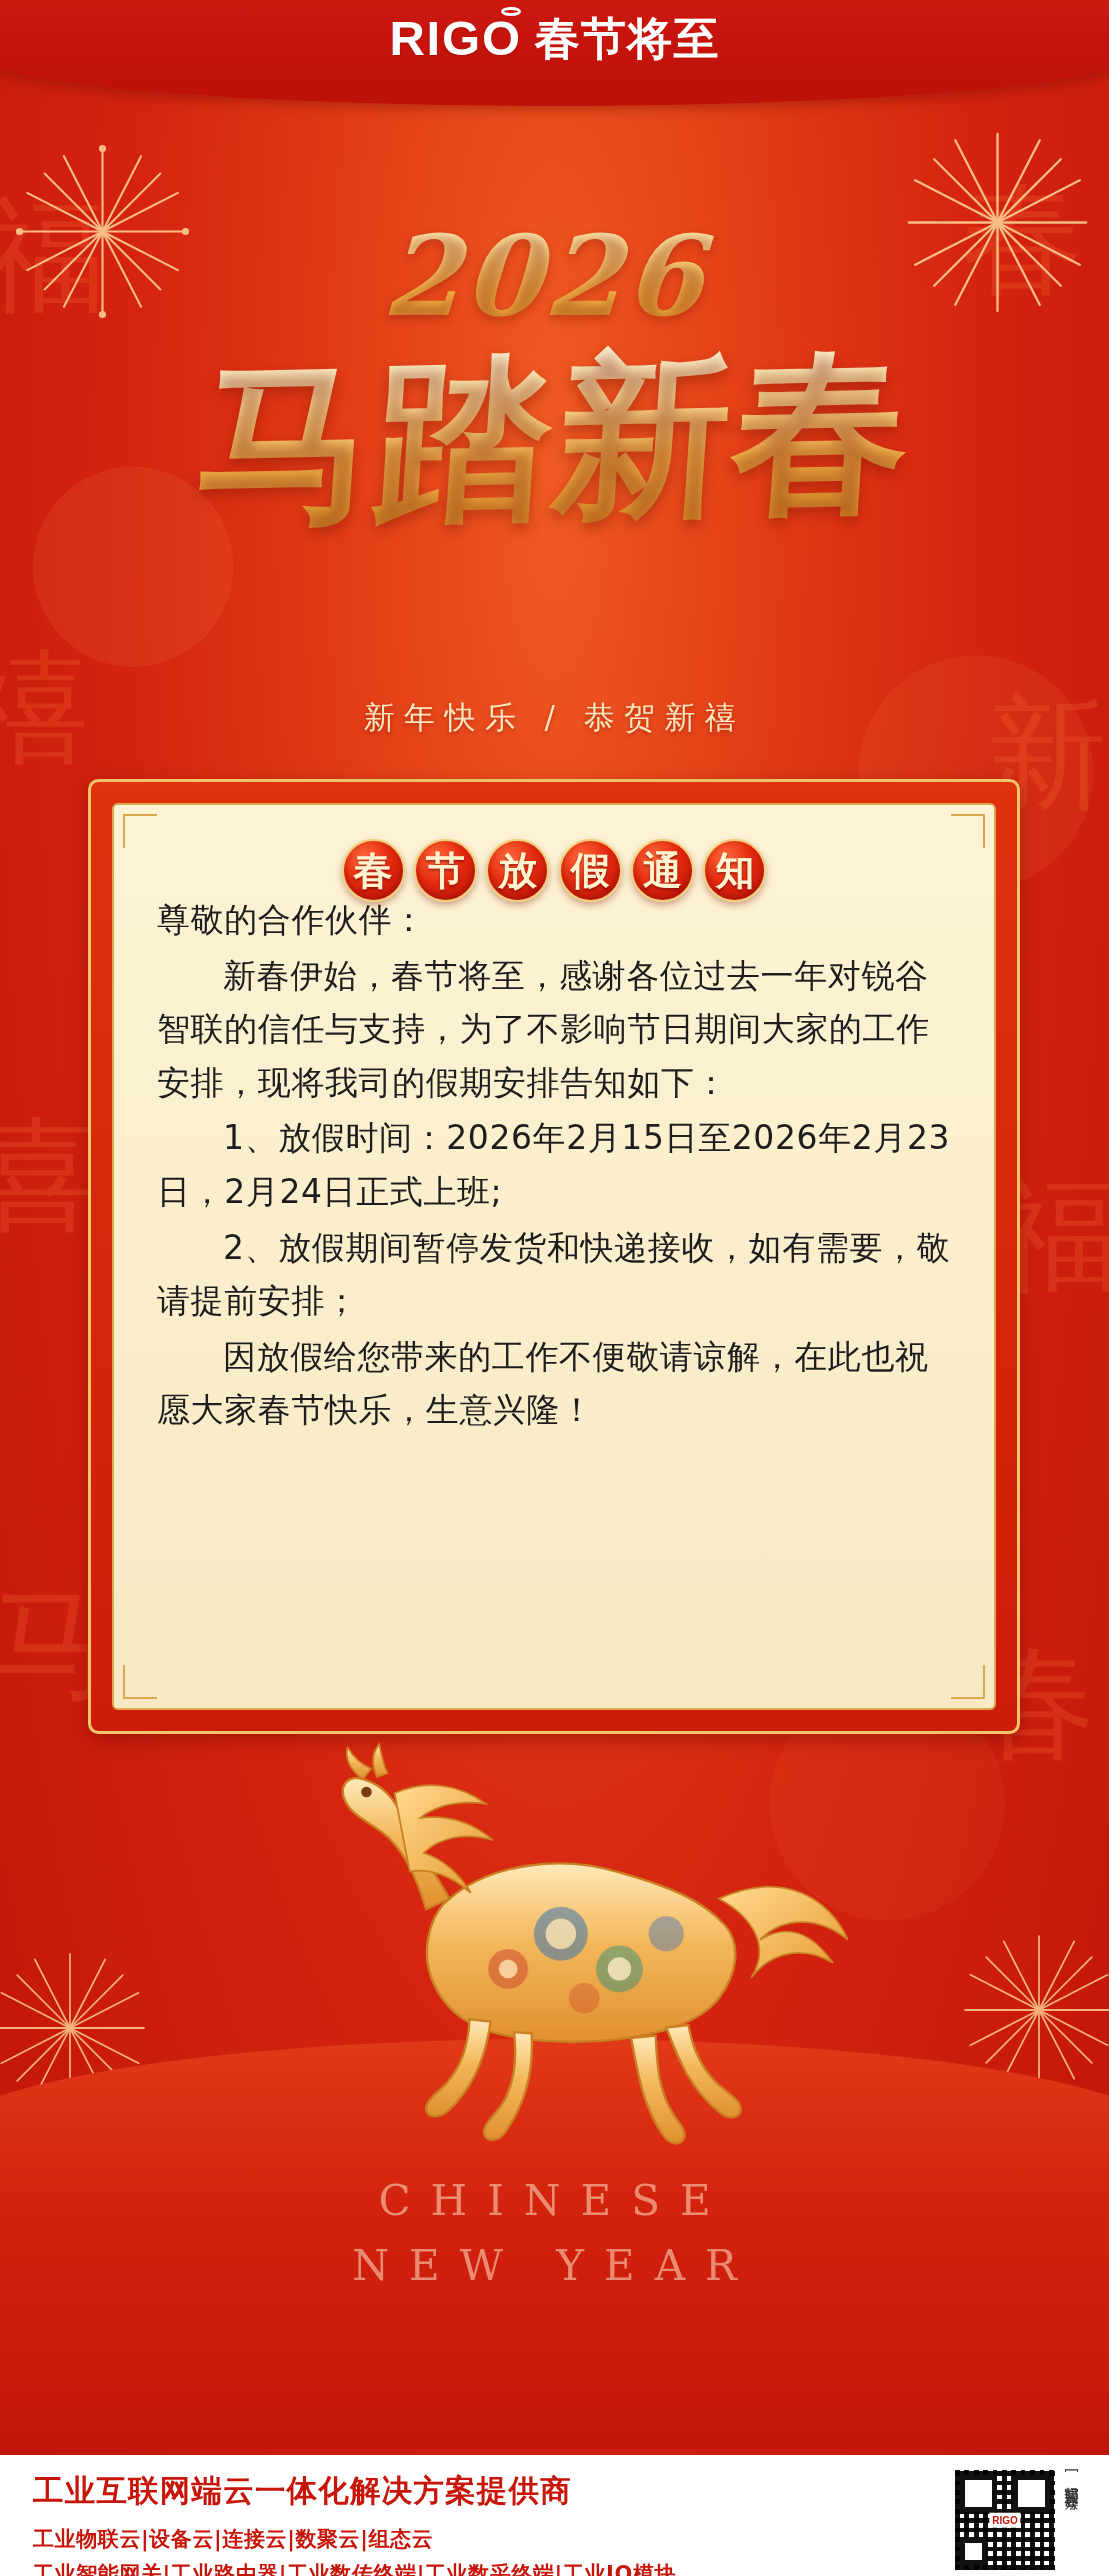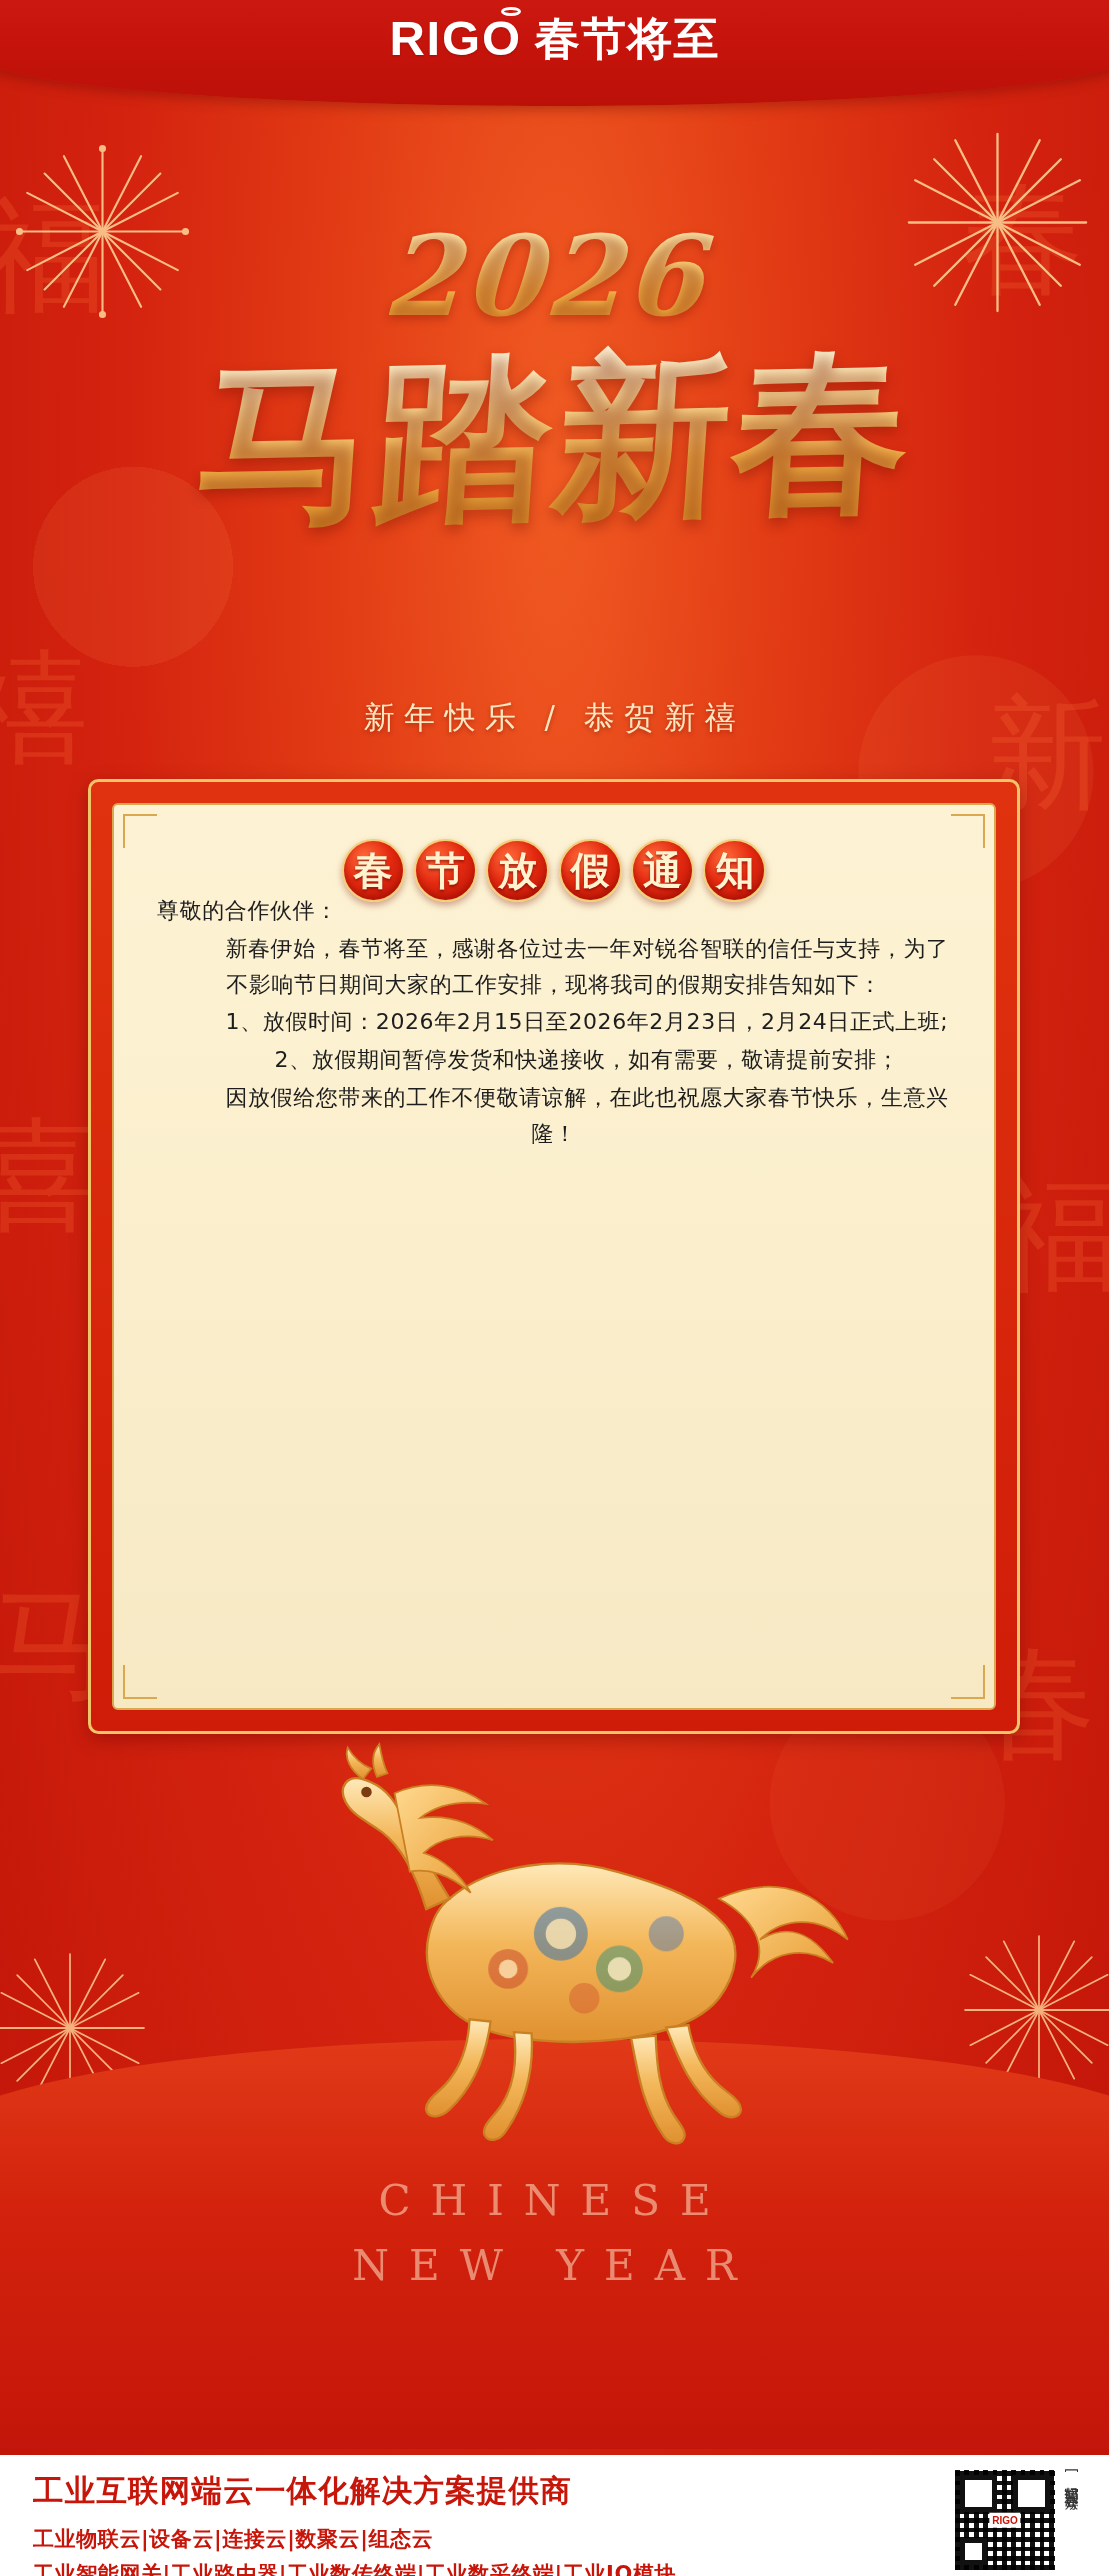--- a/index.html
+++ b/index.html
@@ -201,27 +201,27 @@
     justify-content: center;
     font-family: "DejaVu Serif", serif;
     font-weight: 700;
     font-size: 39px;
     color: #fff4cf;
     text-shadow: 0 1.8px 2.9px rgba(100,0,0,.55);
   }
 
   .notice-body {
     font-family: "DejaVu Sans", sans-serif;
-    font-size: 22px;
+    font-size: 33px;
     line-height: 1.62;
     color: #1d1d1d;
     letter-spacing: 0.6px;
   }
   .notice-body p { margin: 0 0 2.3px; }
-  .notice-body p.indent { text-indent: 66px; text-align: center; }
+  .notice-body p.indent { text-indent: 66px; }
 
   
   .horse-stage {
     position: absolute;
     left: 0; right: 0; top: 1711px;
     height: 457px;
     z-index: 6;
     display: flex;
     align-items: flex-end;
     justify-content: center;

